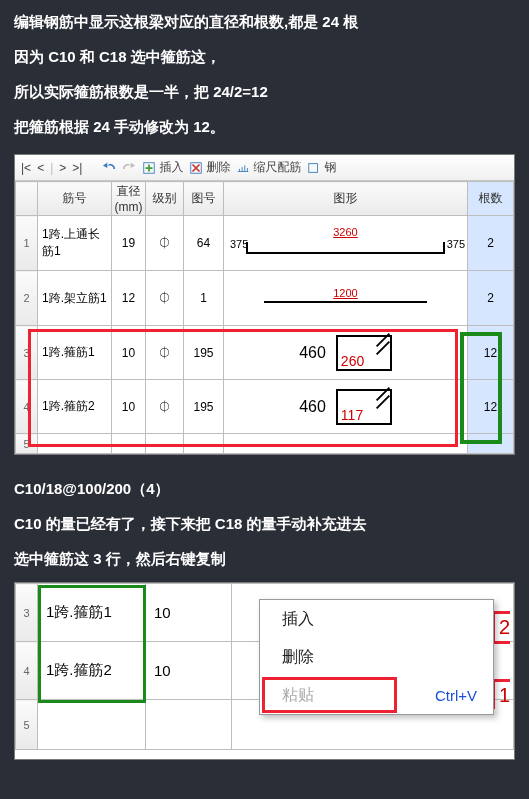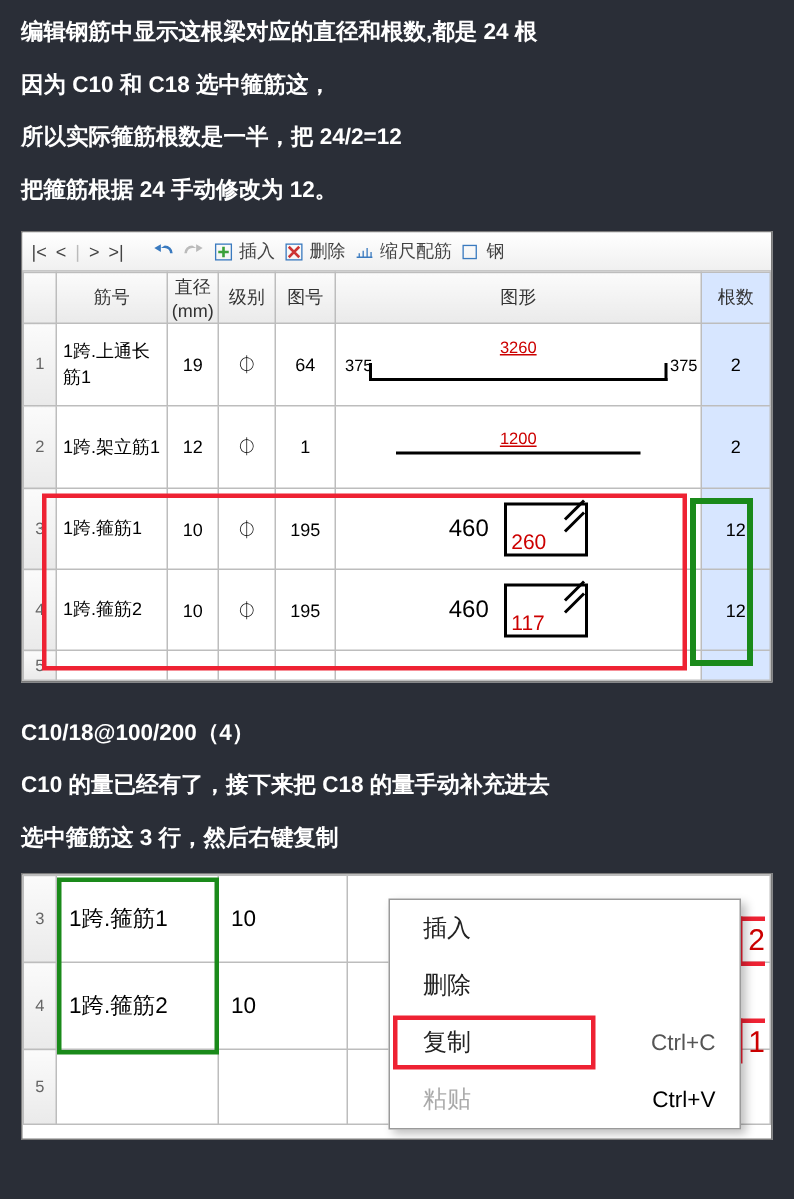--- a/index.html
+++ b/index.html
@@ -145,21 +145,21 @@
     box-shadow:3px 3px 6px rgba(0,0,0,.25);
     font-size:16px;
   }
   .ctxmenu .item{
     display:flex; justify-content:space-between; align-items:center;
     height:38px; padding:0 16px 0 22px; color:#222;
     cursor:pointer;
   }
   .ctxmenu .item.disabled{ color:#aaa; }
   .ctxmenu .item .sc{ color:#555; font-size:15px;}
-  .ctxmenu .item.disabled .sc{ color:#000000;}
+  .ctxmenu .item.disabled .sc{ color:#1d4ed8;}
 </style>
 </head>
 <body>
 
 <p class="para">编辑钢筋中显示这根梁对应的直径和根数,都是 24 根</p>
 <p class="para">因为 C10 和 C18 选中箍筋这，</p>
 <p class="para">所以实际箍筋根数是一半，把 24/2=12</p>
 <p class="para">把箍筋根据 24 手动修改为 12。</p>
 
 <div class="shot1-wrap">
@@ -354,23 +354,19 @@
 
   <div class="ctxmenu">
     <div class="item">
         <span>插入</span>
         <span class="sc"></span>
       </div>
     <div class="item">
         <span>删除</span>
         <span class="sc"></span>
       </div>
-    <div class="item">
-        <span>复制</span>
-        <span class="sc">Ctrl+C</span>
-      </div>
     <div class="item disabled">
         <span>粘贴</span>
         <span class="sc">Ctrl+V</span>
       </div>
   </div>
   <div class="redbox" style="right:117px; top:94px; width:135px; height:36px;"></div>
 </div>
 
 </body></html>

